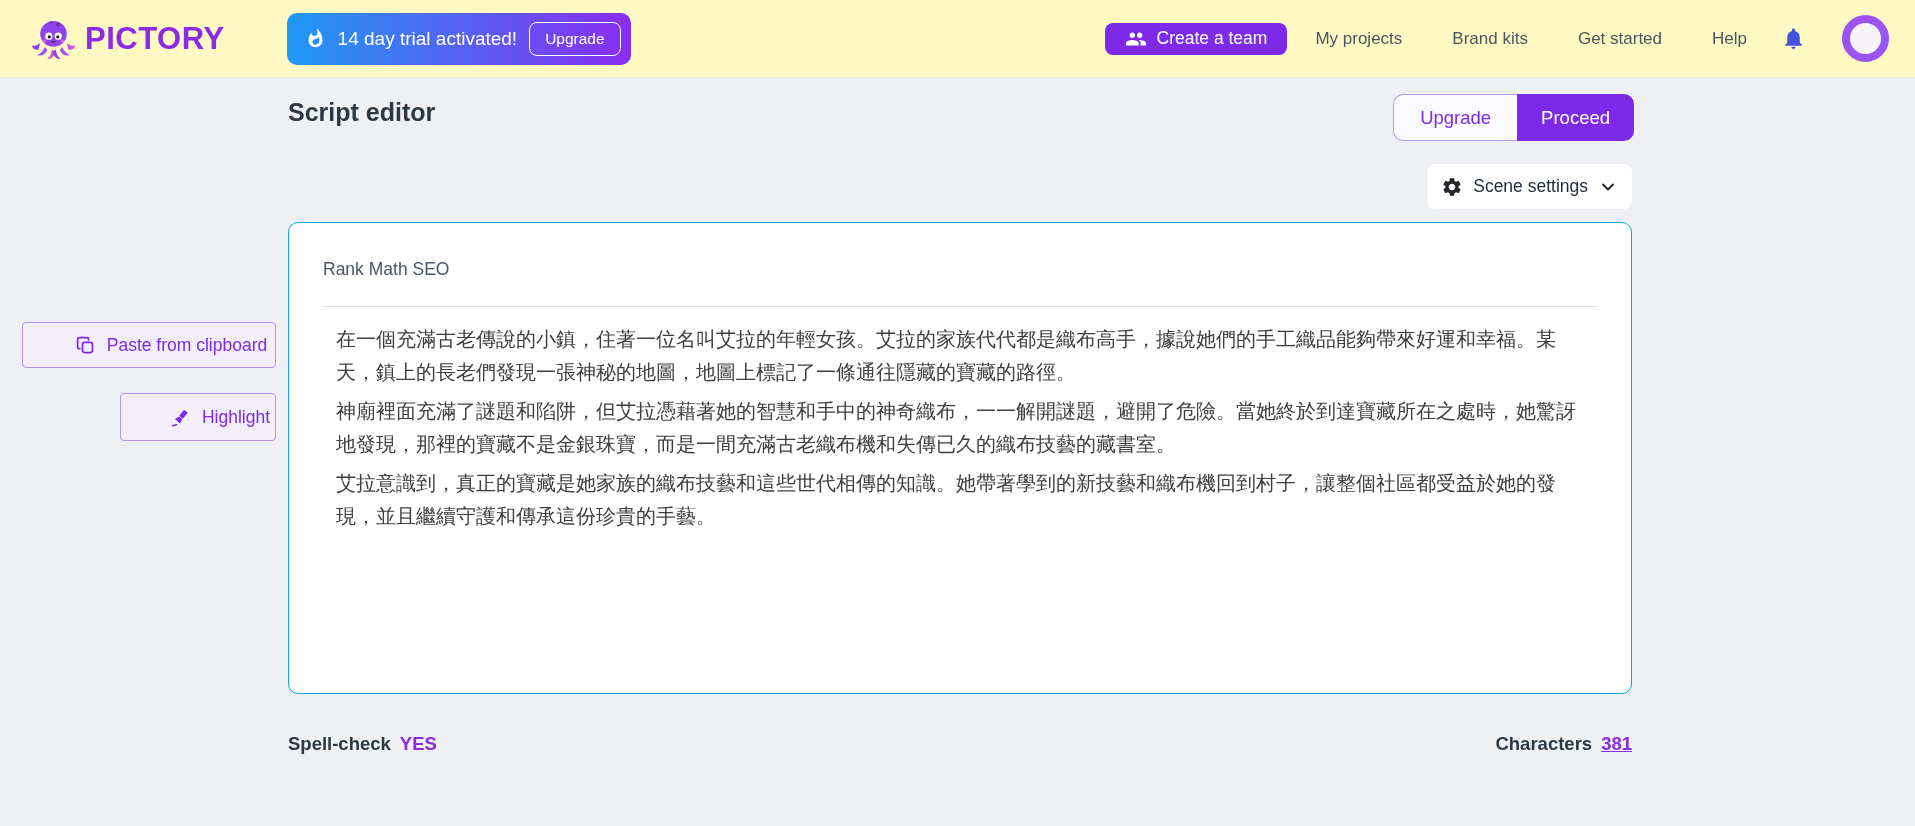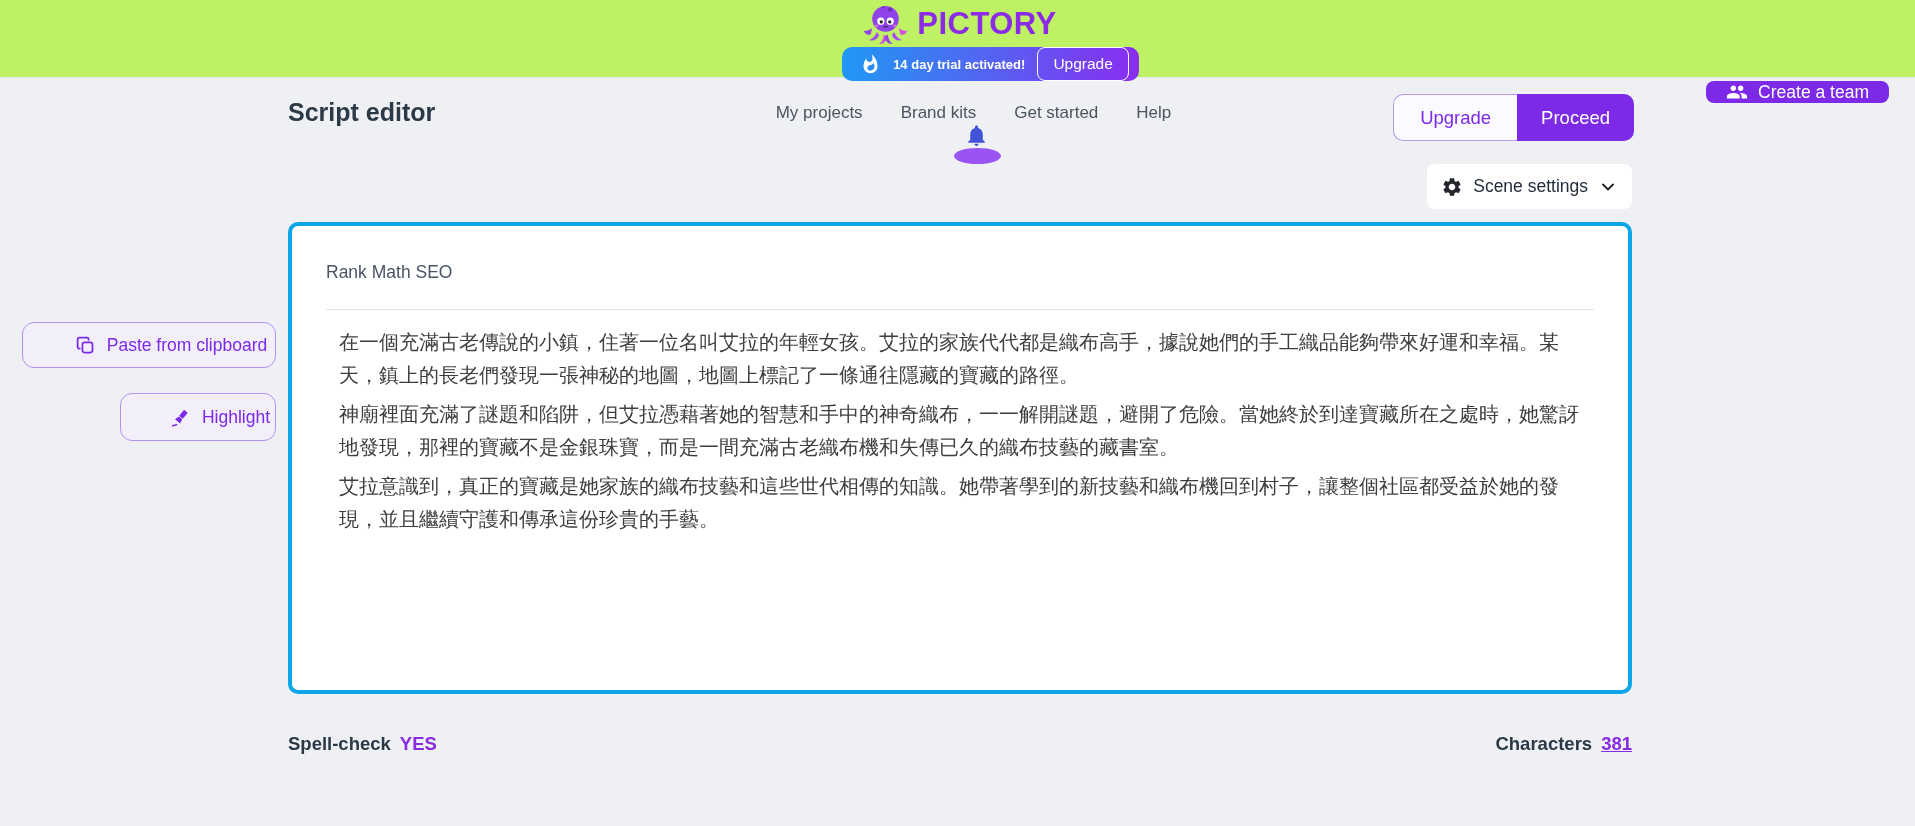--- a/index.html
+++ b/index.html
@@ -4,46 +4,46 @@
 <style>
   * { box-sizing: border-box; margin: 0; padding: 0; }
   html, body { width: 1915px; height: 826px; overflow: hidden; }
   body {
     font-family: "Liberation Sans", "DejaVu Sans", sans-serif;
     background: #eef0f4;
   }
 
   
   .header {
-    height: 78px; background: #bef264; border-bottom: 1px solid #e9e9ef;
-    display: flex; align-items: center; padding: 0 26px 0 30px; flex-direction: column;
+    height: 78px; background: #fef9c3; border-bottom: 1px solid #e9e9ef;
+    display: flex; align-items: center; padding: 0 26px 0 30px;
   }
   .logo { display: flex; align-items: center; gap: 8px; cursor: pointer; }
   .logo-text { font-size: 31px; font-weight: 800; color: #8b2be6; letter-spacing: 0.5px; }
 
   .trial-banner {
     margin-left: 62px; height: 52px; border-radius: 10px;
     background: linear-gradient(90deg, #1f98f4 0%, #8a2df0 100%);
     display: flex; align-items: center; gap: 12px; padding: 0 10px 0 18px;
     color: #fff;
   }
-  .trial-text { font-size: 13px; font-weight: 700; }
+  .trial-text { font-size: 19px; font-weight: 400; }
   .upgrade-btn {
     background: transparent; border: 1.5px solid #ffffff; border-radius: 8px;
     color: #fff; font-size: 15.5px; padding: 7px 15px; cursor: pointer;
     font-family: inherit;
   }
 
   .create-team-btn {
     margin-left: auto; height: 32px; background: #7c2ae8; border: none;
     border-radius: 8px; color: #fff; font-size: 17.5px; padding: 0 20px;
     display: flex; align-items: center; gap: 10px; cursor: pointer;
     font-family: inherit;
   }
-  .nav { display: flex; align-items: center; margin-left: 28px; gap: 38px; }
+  .nav { display: flex; align-items: center; margin-left: 28px; gap: 50px; }
   .nav-link { font-size: 17px; color: #4a5560; cursor: pointer; white-space: nowrap; }
   .bell-wrap { margin-left: 34px; cursor: pointer; display: flex; align-items: center; }
   .avatar {
     margin-left: 36px; width: 47px; height: 47px; border-radius: 50%;
     background: #f6f4f9; border: 8px solid #9b53f2; cursor: pointer;
   }
 
   
   .main { position: relative; width: 1915px; height: 624px; }
 
@@ -66,29 +66,29 @@
 
   .scene-settings {
     position: absolute; top: 86px; right: 283px; height: 45px;
     background: #ffffff; border-radius: 8px; display: flex; align-items: center;
     gap: 10px; padding: 0 14px 0 14px; cursor: pointer;
   }
   .scene-settings-label { font-size: 17.5px; color: #1e2a38; }
 
   .side-btn {
     position: absolute; display: flex; align-items: center; justify-content: center;
-    gap: 11px; background: #f2effa; border: 1px solid #b193ee; border-radius: 12px;
+    gap: 11px; background: #f2effa; border: 1px solid #b193ee; border-radius: 4px;
     color: #7c2ae8; font-size: 17.5px; cursor: pointer; font-family: inherit; padding-left: 44px;
   }
   .paste-btn { left: 22px; top: 244px; width: 254px; height: 46px; }
   .highlight-btn { left: 120px; top: 315px; width: 156px; height: 48px; }
 
   .card {
     position: absolute; left: 288px; top: 144px; width: 1344px; height: 472px;
-    background: #ffffff; border-radius: 10px; border: 4px solid #0ea5e9;
+    background: #ffffff; border-radius: 10px; border: 1px solid #0ea5e9;
   }
   .card-title { margin: 36px 34px 0; font-size: 17.5px; color: #4a5568; }
   .divider { height: 1px; background: #e2e2e8; margin: 26px 34px 16px; }
   .card-text { margin: 0 47px; font-size: 20px; line-height: 33px; color: #3e3e3e; }
   .card-text p { margin: 0 0 6px; }
 
   .spellcheck-row { position: absolute; left: 288px; top: 655px; font-size: 18.5px; font-weight: 700; color: #2b3947; }
   .spellcheck-value { color: #8a2be2; margin-left: 9px; }
   .characters-row { position: absolute; right: 283px; top: 655px; font-size: 18.5px; font-weight: 700; color: #2b3947; }
   .characters-value { color: #8a2be2; margin-left: 9px; text-decoration: underline; }

